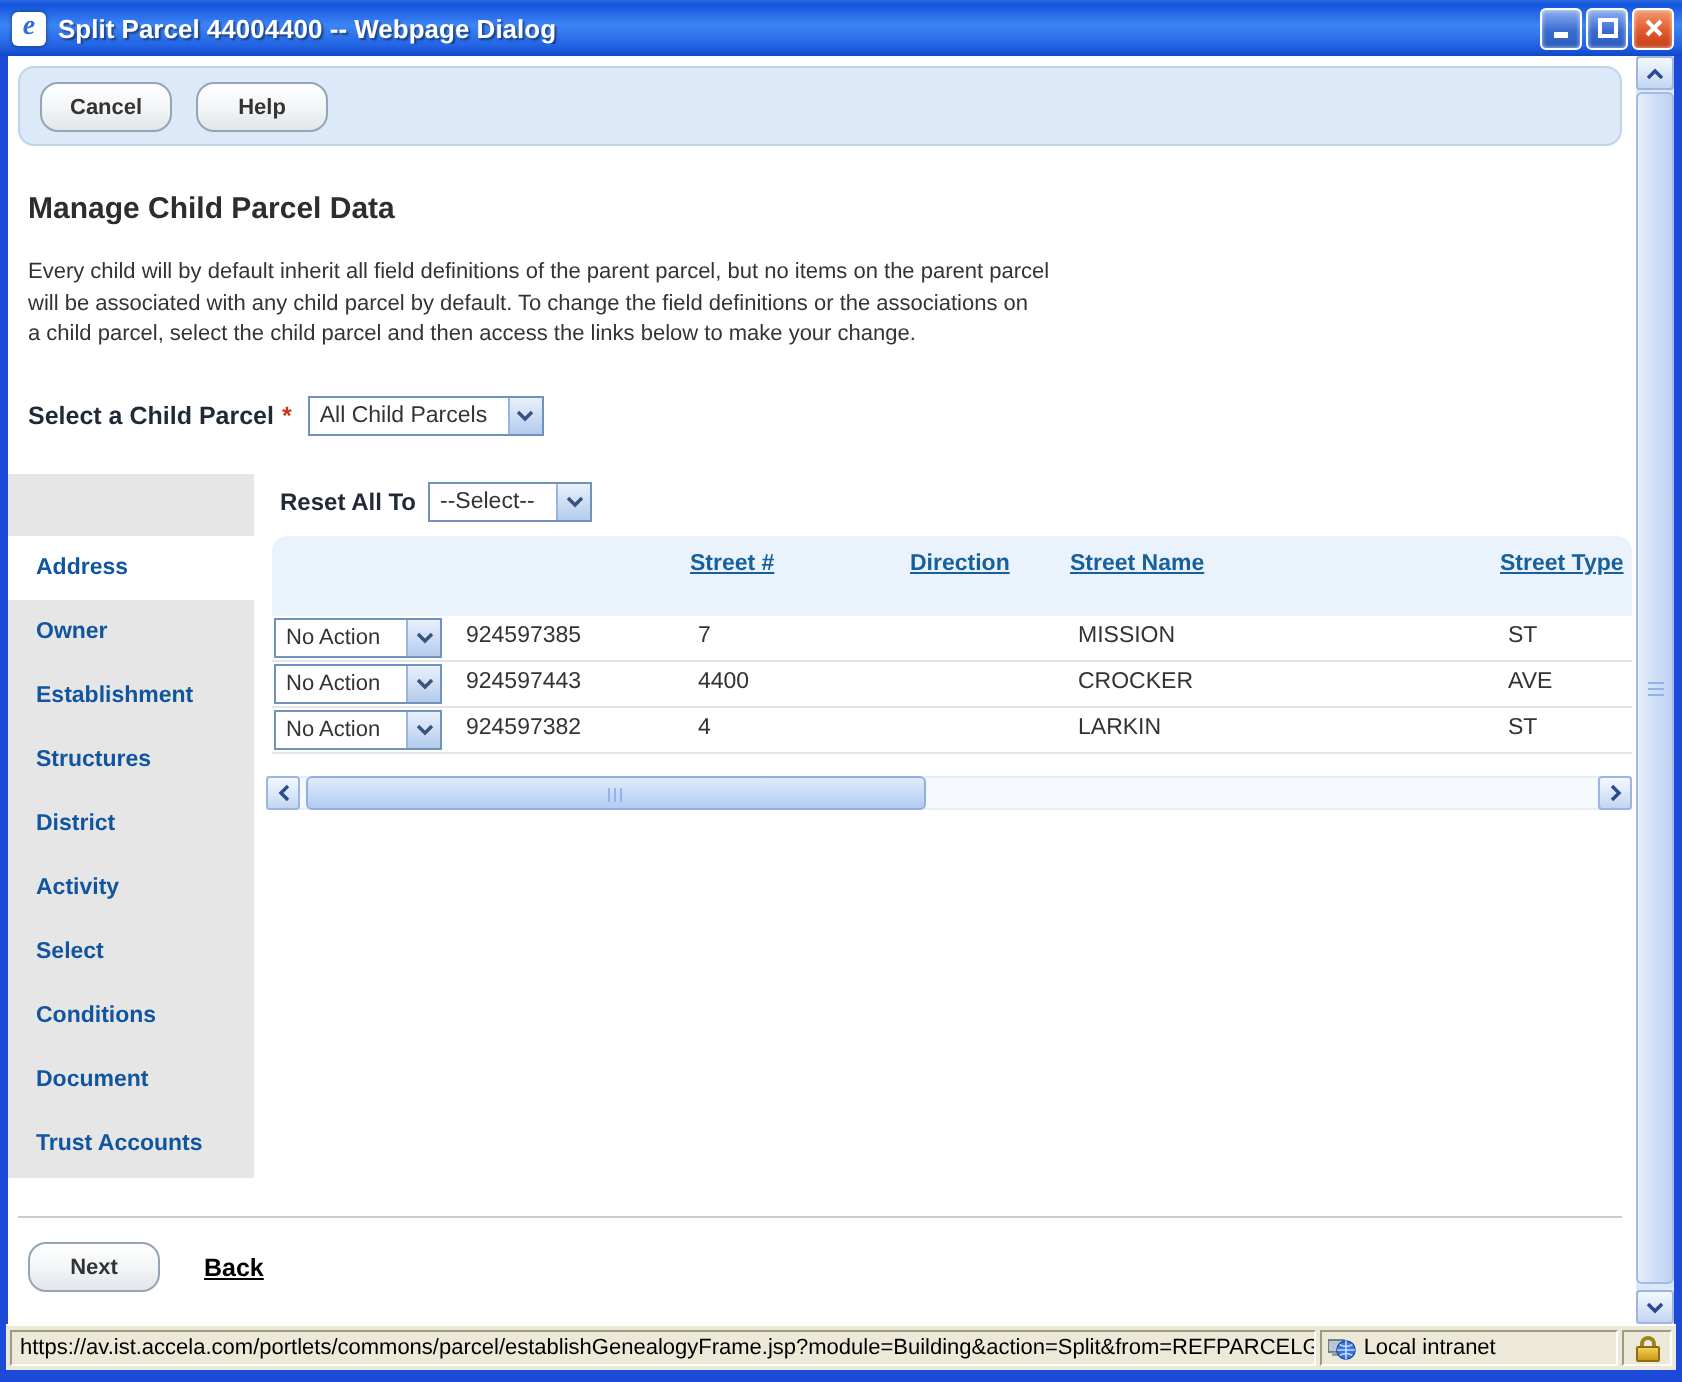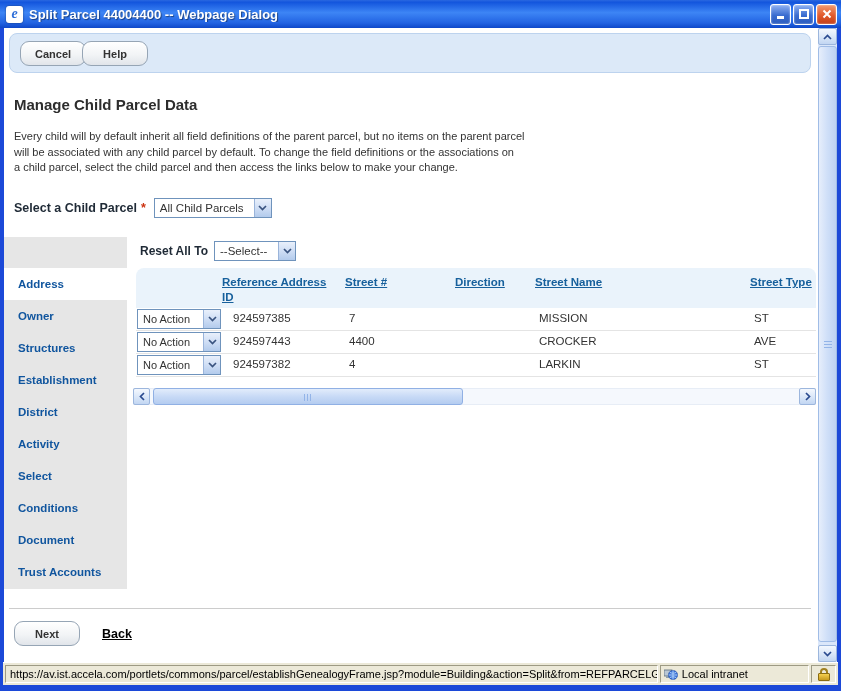--- a/index.html
+++ b/index.html
@@ -39,21 +39,21 @@
     background:#dce9f8; border:1px solid #bdd3ee; border-radius:8px;
   }
   .btn {
     position:absolute; height:25px; min-width:66px; padding:0 14px;
     background:linear-gradient(180deg,#ffffff 0%,#f2f4f6 55%,#e1e5ea 100%);
     border:1px solid #96a5b5; border-radius:9px;
     font-family:"Liberation Sans",sans-serif; font-weight:bold; font-size:11px; color:#333;
     cursor:pointer;
   }
   .btn-cancel { left:10px; top:7px; }
-  .btn-help   { left:72px; top:7px; }
+  .btn-help   { left:88px; top:7px; }
   .page-title {
     position:absolute; left:10px; top:68px;
     font-size:15px; font-weight:bold; color:#2d2d2d;
   }
   .desc { position:absolute; left:10px; top:101px; font-size:11px; color:#333; line-height:15.5px; width:600px; }
   .select-row { position:absolute; left:10px; top:170px; display:flex; align-items:center; }
   .select-row .lbl { font-size:12.5px; font-weight:bold; color:#1f2a36; }
   .req { color:#cc3311; font-weight:bold; margin:0 8px 0 4px; font-size:12.5px; }
   
   .xp-select {
@@ -204,22 +204,22 @@
         <svg width="9" height="6" viewBox="0 0 9 6">
             <path d="M1 1l3.5 3.5L8 1" fill="none" stroke="#39537f" stroke-width="1.7"></path>
           </svg>
       </span>
     </div>
   </div>
 
   <div class="sidebar">
     <div class="side-item selected">Address</div>
     <div class="side-item">Owner</div>
+    <div class="side-item">Establishment</div>
     <div class="side-item">Structures</div>
-    <div class="side-item">Establishment</div>
     <div class="side-item">District</div>
     <div class="side-item">Activity</div>
     <div class="side-item">Select</div>
     <div class="side-item">Conditions</div>
     <div class="side-item">Document</div>
     <div class="side-item">Trust Accounts</div>
   </div>
 
   <div class="reset-row">
     <span class="lbl">Reset All To</span>
@@ -227,21 +227,20 @@
       <span class="val">--Select--</span>
       <span class="arrow">
         <svg width="9" height="6" viewBox="0 0 9 6">
             <path d="M1 1l3.5 3.5L8 1" fill="none" stroke="#39537f" stroke-width="1.7"></path>
           </svg>
       </span>
     </div>
   </div>
 
   <div class="tbl-header">
-    <span class="hcell h-ref">Reference Address ID</span>
     <span class="hcell h-num">Street #</span>
     <span class="hcell h-dir">Direction</span>
     <span class="hcell h-name">Street Name</span>
     <span class="hcell h-type">Street Type</span>
   </div>
 
   <div class="tbl-row row-0">
     <div class="xp-select action">
       <span class="val">No Action</span>
       <span class="arrow">

